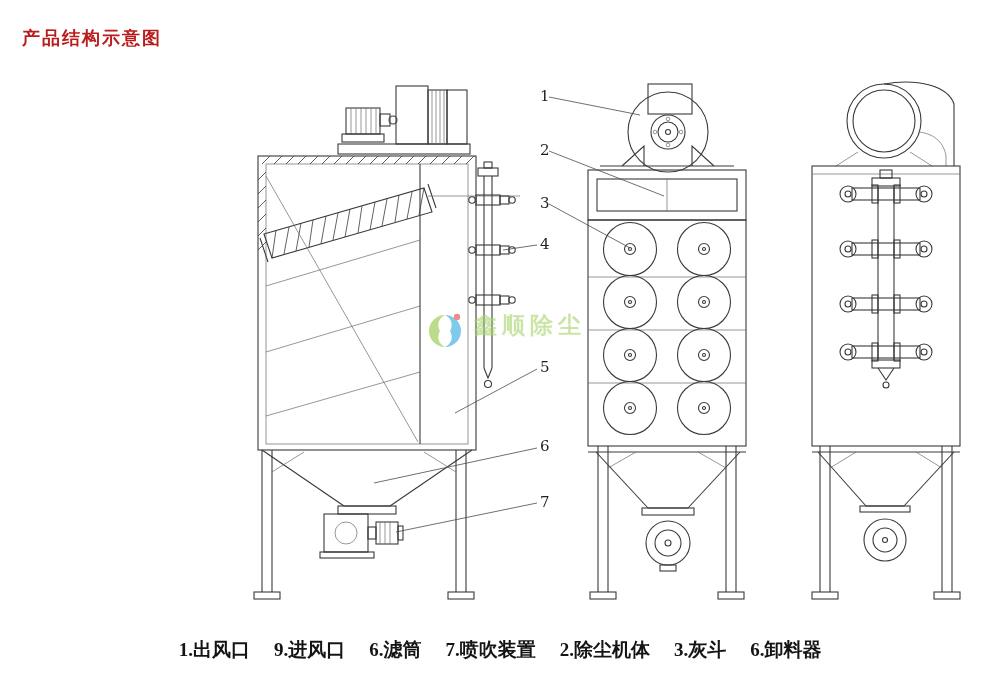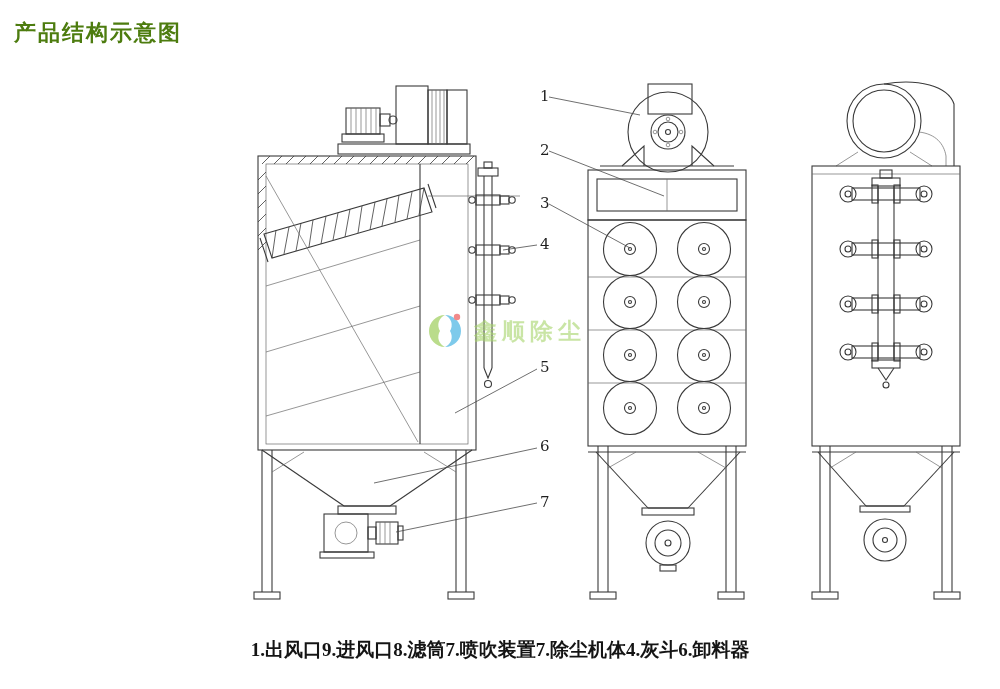--- a/index.html
+++ b/index.html
@@ -1,31 +1,31 @@
 <!DOCTYPE html>
 <html><head>
 <meta charset="utf-8">
 <style>
   html,body{margin:0;padding:0;background:#fff;}
   .page{position:relative;width:1000px;height:689px;background:#fff;overflow:hidden;
         font-family:"Liberation Sans",sans-serif;}
-  .title{position:absolute;left:10px;top:14px;margin:4px;font-size:22px;font-weight:700;
-         color:#4d7c0f;letter-spacing:2px;font-family:"Liberation Sans",sans-serif;}
+  .title{position:absolute;left:10px;top:14px;margin:12px;font-size:18px;font-weight:700;
+         color:#b91c1c;letter-spacing:2px;font-family:"Liberation Sans",sans-serif;}
   .drawing{position:absolute;left:0;top:0;width:1000px;height:689px;}
   svg .s{fill:none;stroke:#3a3a3a;stroke-width:1.1;}
   svg .t{fill:none;stroke:#6a6a6a;stroke-width:.7;}
   svg .h{fill:none;stroke:#3a3a3a;stroke-width:.8;}
   svg .ld{fill:none;stroke:#4a4a4a;stroke-width:.8;}
   svg .num{font:15px "DejaVu Serif","Liberation Serif",serif;fill:#1f1f1f;}
-  .watermark{position:absolute;left:424px;top:310px;display:flex;align-items:center;
+  .watermark{position:absolute;left:424px;top:310px;display:flex;
              gap:8px;opacity:.6;pointer-events:none;}
   .watermark .wm-text{font-size:23px;letter-spacing:5px;color:#a6d46a;
              font-family:"Liberation Serif",serif;font-weight:600;}
   .legend{position:absolute;left:0;top:637px;width:1000px;display:flex;
-          justify-content:center;font-size:19px;font-weight:600;color:#141414;
+          justify-content:center;gap:24px;font-size:19px;font-weight:600;color:#141414;
           font-family:"Liberation Serif",serif;}
 </style>
 </head>
 <body>
 
 <div class="page">
 
   <h1 class="title">产品结构示意图</h1>
 
   <div class="drawing">
@@ -383,20 +383,20 @@
         <path d="M21,37 A16,16 0 0 0 21,5 A11,11 0 0 1 26,21 A11,11 0 0 1 21,37" fill="#29a8df"></path>
         <circle cx="33" cy="7" r="3.2" fill="#e83e3e"></circle>
       </svg>
       <span class="wm-text">鑫顺除尘</span>
     </div>
   </div>
 
   <div class="legend">
     <span>1.出风口</span>
     <span>9.进风口</span>
-    <span>8.滤筒</span>
+    <span>6.滤筒</span>
     <span>7.喷吹装置</span>
-    <span>7.除尘机体</span>
-    <span>4.灰斗</span>
+    <span>2.除尘机体</span>
+    <span>3.灰斗</span>
     <span>6.卸料器</span>
   </div>
 
 </div>
 
 </body></html>

